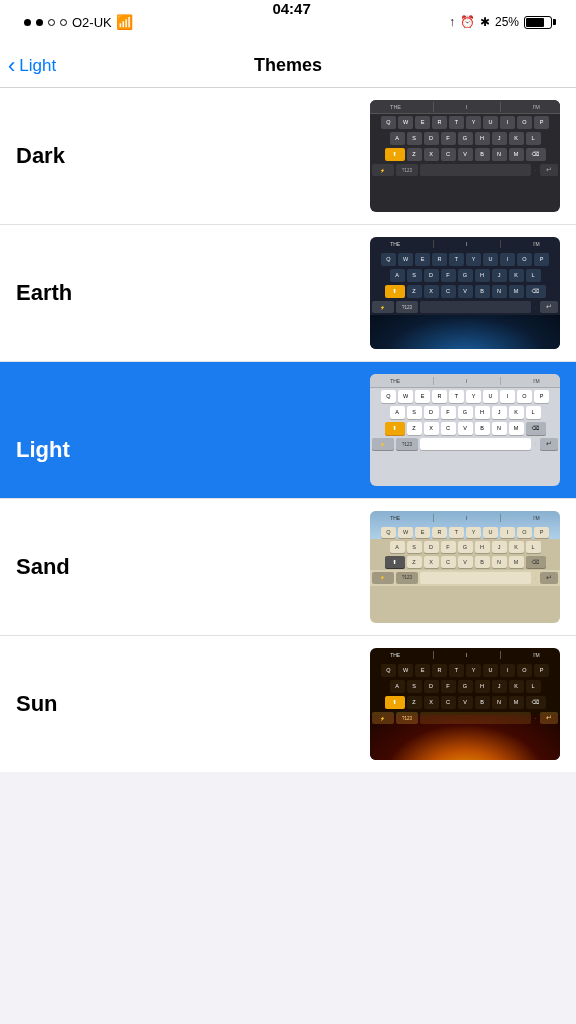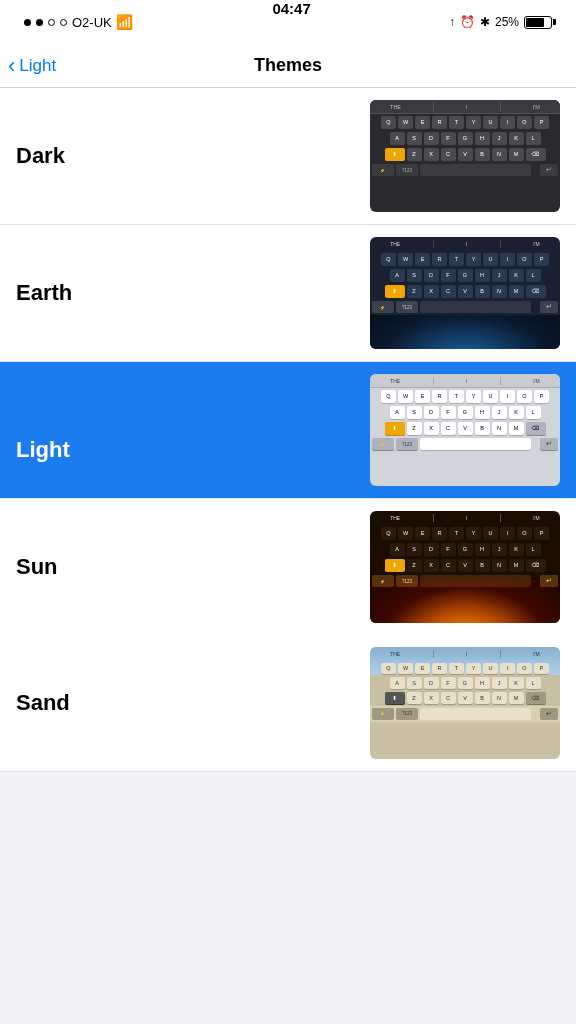--- a/index.html
+++ b/index.html
@@ -575,20 +575,76 @@
       <div class="kb-light kb-bottom-bar">
         <div class="swype-btn">⚡</div>
         <div class="num-btn">?123</div>
         <div class="space-bar"></div>
         <div style="font-size:3.5px;color:#555;padding:0 2px;">.</div>
         <div class="enter-btn">↵</div>
       </div>
     </div>
   </div>
 
+  <div class="theme-item">
+    <span class="theme-name">Sand</span>
+    <div class="kb-preview" style="background:#c8c0a0;display:flex;flex-direction:column;">
+      <div style="background:linear-gradient(to bottom,#88b0d0,#b0d0e8);display:flex;flex-direction:column;">
+        <div class="kb-top-row">
+          <span style="color:#333;">THE</span>
+            <div class="sep" style="background:#7090a0;"></div>
+          <span style="color:#333;">I</span>
+            <div class="sep" style="background:#7090a0;"></div>
+          <span style="color:#333;">I'M</span>
+        </div>
+        <div class="kb-row">
+          <div class="kb-key" style="background:#e8e0c8;color:#333;width:15px;height:11px;font-size:5.5px;border-radius:2px;box-shadow:0 1px 0 #a09880;">Q</div>
+            <div class="kb-key" style="background:#e8e0c8;color:#333;width:15px;height:11px;font-size:5.5px;border-radius:2px;box-shadow:0 1px 0 #a09880;">W</div>
+            <div class="kb-key" style="background:#e8e0c8;color:#333;width:15px;height:11px;font-size:5.5px;border-radius:2px;box-shadow:0 1px 0 #a09880;">E</div>
+            <div class="kb-key" style="background:#e8e0c8;color:#333;width:15px;height:11px;font-size:5.5px;border-radius:2px;box-shadow:0 1px 0 #a09880;">R</div>
+            <div class="kb-key" style="background:#e8e0c8;color:#333;width:15px;height:11px;font-size:5.5px;border-radius:2px;box-shadow:0 1px 0 #a09880;">T</div>
+            <div class="kb-key" style="background:#e8e0c8;color:#333;width:15px;height:11px;font-size:5.5px;border-radius:2px;box-shadow:0 1px 0 #a09880;">Y</div>
+            <div class="kb-key" style="background:#e8e0c8;color:#333;width:15px;height:11px;font-size:5.5px;border-radius:2px;box-shadow:0 1px 0 #a09880;">U</div>
+            <div class="kb-key" style="background:#e8e0c8;color:#333;width:15px;height:11px;font-size:5.5px;border-radius:2px;box-shadow:0 1px 0 #a09880;">I</div>
+            <div class="kb-key" style="background:#e8e0c8;color:#333;width:15px;height:11px;font-size:5.5px;border-radius:2px;box-shadow:0 1px 0 #a09880;">O</div>
+            <div class="kb-key" style="background:#e8e0c8;color:#333;width:15px;height:11px;font-size:5.5px;border-radius:2px;box-shadow:0 1px 0 #a09880;">P</div>
+        </div>
+      </div>
+      <div class="kb-row" style="background:#c8c0a0;padding-top:2px;">
+        <div class="kb-key" style="background:#e8e0c8;color:#333;width:15px;height:12px;font-size:5.5px;border-radius:2px;box-shadow:0 1px 0 #a09880;">A</div>
+          <div class="kb-key" style="background:#e8e0c8;color:#333;width:15px;height:12px;font-size:5.5px;border-radius:2px;box-shadow:0 1px 0 #a09880;">S</div>
+          <div class="kb-key" style="background:#e8e0c8;color:#333;width:15px;height:12px;font-size:5.5px;border-radius:2px;box-shadow:0 1px 0 #a09880;">D</div>
+          <div class="kb-key" style="background:#e8e0c8;color:#333;width:15px;height:12px;font-size:5.5px;border-radius:2px;box-shadow:0 1px 0 #a09880;">F</div>
+          <div class="kb-key" style="background:#e8e0c8;color:#333;width:15px;height:12px;font-size:5.5px;border-radius:2px;box-shadow:0 1px 0 #a09880;">G</div>
+          <div class="kb-key" style="background:#e8e0c8;color:#333;width:15px;height:12px;font-size:5.5px;border-radius:2px;box-shadow:0 1px 0 #a09880;">H</div>
+          <div class="kb-key" style="background:#e8e0c8;color:#333;width:15px;height:12px;font-size:5.5px;border-radius:2px;box-shadow:0 1px 0 #a09880;">J</div>
+          <div class="kb-key" style="background:#e8e0c8;color:#333;width:15px;height:12px;font-size:5.5px;border-radius:2px;box-shadow:0 1px 0 #a09880;">K</div>
+          <div class="kb-key" style="background:#e8e0c8;color:#333;width:15px;height:12px;font-size:5.5px;border-radius:2px;box-shadow:0 1px 0 #a09880;">L</div>
+      </div>
+      <div class="kb-row" style="background:#c8c0a0;">
+        <div class="kb-key" style="background:#555;color:#fff;width:20px;height:12px;font-size:5.5px;border-radius:2px;box-shadow:0 1px 0 #333;">⬆</div>
+          <div class="kb-key" style="background:#e8e0c8;color:#333;width:15px;height:12px;font-size:5.5px;border-radius:2px;box-shadow:0 1px 0 #a09880;">Z</div>
+          <div class="kb-key" style="background:#e8e0c8;color:#333;width:15px;height:12px;font-size:5.5px;border-radius:2px;box-shadow:0 1px 0 #a09880;">X</div>
+          <div class="kb-key" style="background:#e8e0c8;color:#333;width:15px;height:12px;font-size:5.5px;border-radius:2px;box-shadow:0 1px 0 #a09880;">C</div>
+          <div class="kb-key" style="background:#e8e0c8;color:#333;width:15px;height:12px;font-size:5.5px;border-radius:2px;box-shadow:0 1px 0 #a09880;">V</div>
+          <div class="kb-key" style="background:#e8e0c8;color:#333;width:15px;height:12px;font-size:5.5px;border-radius:2px;box-shadow:0 1px 0 #a09880;">B</div>
+          <div class="kb-key" style="background:#e8e0c8;color:#333;width:15px;height:12px;font-size:5.5px;border-radius:2px;box-shadow:0 1px 0 #a09880;">N</div>
+          <div class="kb-key" style="background:#e8e0c8;color:#333;width:15px;height:12px;font-size:5.5px;border-radius:2px;box-shadow:0 1px 0 #a09880;">M</div>
+          <div class="kb-key" style="background:#a09880;color:#333;width:20px;height:12px;font-size:5.5px;border-radius:2px;box-shadow:0 1px 0 #807860;">⌫</div>
+      </div>
+      <div style="height:16px;display:flex;align-items:center;gap:2px;padding:0 2px;background:#d8d0b0;">
+        <div style="background:#a09880;border-radius:2px;width:22px;height:12px;display:flex;align-items:center;justify-content:center;color:#333;font-size:4px;">⚡</div>
+        <div style="background:#a09880;border-radius:2px;width:22px;height:12px;display:flex;align-items:center;justify-content:center;color:#333;font-size:4.5px;">?123</div>
+        <div style="flex:1;background:#e8e0c8;border-radius:2px;height:12px;"></div>
+        <div style="font-size:3.5px;color:#777;padding:0 2px;">.</div>
+        <div style="background:#a09880;border-radius:2px;width:18px;height:12px;display:flex;align-items:center;justify-content:center;color:#333;font-size:7px;">↵</div>
+      </div>
+    </div>
+  </div>
+
   <div class="theme-item" style="border-bottom:none;">
     <span class="theme-name">Sun</span>
     <div class="kb-preview kb-sun" style="position:relative;">
       <div class="sun-bg"></div>
       <div style="position:relative;z-index:2;display:flex;flex-direction:column;height:100%;">
         <div class="kb-top-row">
           <span style="color:#ddd;">THE</span>
             <div class="sep" style="background:#555;"></div>
           <span style="color:#ddd;">I</span>
             <div class="sep" style="background:#555;"></div>
@@ -632,69 +688,13 @@
           <div class="swype-btn">⚡</div>
           <div class="num-btn">?123</div>
           <div class="space-bar"></div>
           <div style="font-size:3.5px;color:#ffd080;padding:0 2px;">.</div>
           <div class="enter-btn">↵</div>
         </div>
       </div>
     </div>
   </div>
 
-  <div class="theme-item">
-    <span class="theme-name">Sand</span>
-    <div class="kb-preview" style="background:#c8c0a0;display:flex;flex-direction:column;">
-      <div style="background:linear-gradient(to bottom,#88b0d0,#b0d0e8);display:flex;flex-direction:column;">
-        <div class="kb-top-row">
-          <span style="color:#333;">THE</span>
-            <div class="sep" style="background:#7090a0;"></div>
-          <span style="color:#333;">I</span>
-            <div class="sep" style="background:#7090a0;"></div>
-          <span style="color:#333;">I'M</span>
-        </div>
-        <div class="kb-row">
-          <div class="kb-key" style="background:#e8e0c8;color:#333;width:15px;height:11px;font-size:5.5px;border-radius:2px;box-shadow:0 1px 0 #a09880;">Q</div>
-            <div class="kb-key" style="background:#e8e0c8;color:#333;width:15px;height:11px;font-size:5.5px;border-radius:2px;box-shadow:0 1px 0 #a09880;">W</div>
-            <div class="kb-key" style="background:#e8e0c8;color:#333;width:15px;height:11px;font-size:5.5px;border-radius:2px;box-shadow:0 1px 0 #a09880;">E</div>
-            <div class="kb-key" style="background:#e8e0c8;color:#333;width:15px;height:11px;font-size:5.5px;border-radius:2px;box-shadow:0 1px 0 #a09880;">R</div>
-            <div class="kb-key" style="background:#e8e0c8;color:#333;width:15px;height:11px;font-size:5.5px;border-radius:2px;box-shadow:0 1px 0 #a09880;">T</div>
-            <div class="kb-key" style="background:#e8e0c8;color:#333;width:15px;height:11px;font-size:5.5px;border-radius:2px;box-shadow:0 1px 0 #a09880;">Y</div>
-            <div class="kb-key" style="background:#e8e0c8;color:#333;width:15px;height:11px;font-size:5.5px;border-radius:2px;box-shadow:0 1px 0 #a09880;">U</div>
-            <div class="kb-key" style="background:#e8e0c8;color:#333;width:15px;height:11px;font-size:5.5px;border-radius:2px;box-shadow:0 1px 0 #a09880;">I</div>
-            <div class="kb-key" style="background:#e8e0c8;color:#333;width:15px;height:11px;font-size:5.5px;border-radius:2px;box-shadow:0 1px 0 #a09880;">O</div>
-            <div class="kb-key" style="background:#e8e0c8;color:#333;width:15px;height:11px;font-size:5.5px;border-radius:2px;box-shadow:0 1px 0 #a09880;">P</div>
-        </div>
-      </div>
-      <div class="kb-row" style="background:#c8c0a0;padding-top:2px;">
-        <div class="kb-key" style="background:#e8e0c8;color:#333;width:15px;height:12px;font-size:5.5px;border-radius:2px;box-shadow:0 1px 0 #a09880;">A</div>
-          <div class="kb-key" style="background:#e8e0c8;color:#333;width:15px;height:12px;font-size:5.5px;border-radius:2px;box-shadow:0 1px 0 #a09880;">S</div>
-          <div class="kb-key" style="background:#e8e0c8;color:#333;width:15px;height:12px;font-size:5.5px;border-radius:2px;box-shadow:0 1px 0 #a09880;">D</div>
-          <div class="kb-key" style="background:#e8e0c8;color:#333;width:15px;height:12px;font-size:5.5px;border-radius:2px;box-shadow:0 1px 0 #a09880;">F</div>
-          <div class="kb-key" style="background:#e8e0c8;color:#333;width:15px;height:12px;font-size:5.5px;border-radius:2px;box-shadow:0 1px 0 #a09880;">G</div>
-          <div class="kb-key" style="background:#e8e0c8;color:#333;width:15px;height:12px;font-size:5.5px;border-radius:2px;box-shadow:0 1px 0 #a09880;">H</div>
-          <div class="kb-key" style="background:#e8e0c8;color:#333;width:15px;height:12px;font-size:5.5px;border-radius:2px;box-shadow:0 1px 0 #a09880;">J</div>
-          <div class="kb-key" style="background:#e8e0c8;color:#333;width:15px;height:12px;font-size:5.5px;border-radius:2px;box-shadow:0 1px 0 #a09880;">K</div>
-          <div class="kb-key" style="background:#e8e0c8;color:#333;width:15px;height:12px;font-size:5.5px;border-radius:2px;box-shadow:0 1px 0 #a09880;">L</div>
-      </div>
-      <div class="kb-row" style="background:#c8c0a0;">
-        <div class="kb-key" style="background:#555;color:#fff;width:20px;height:12px;font-size:5.5px;border-radius:2px;box-shadow:0 1px 0 #333;">⬆</div>
-          <div class="kb-key" style="background:#e8e0c8;color:#333;width:15px;height:12px;font-size:5.5px;border-radius:2px;box-shadow:0 1px 0 #a09880;">Z</div>
-          <div class="kb-key" style="background:#e8e0c8;color:#333;width:15px;height:12px;font-size:5.5px;border-radius:2px;box-shadow:0 1px 0 #a09880;">X</div>
-          <div class="kb-key" style="background:#e8e0c8;color:#333;width:15px;height:12px;font-size:5.5px;border-radius:2px;box-shadow:0 1px 0 #a09880;">C</div>
-          <div class="kb-key" style="background:#e8e0c8;color:#333;width:15px;height:12px;font-size:5.5px;border-radius:2px;box-shadow:0 1px 0 #a09880;">V</div>
-          <div class="kb-key" style="background:#e8e0c8;color:#333;width:15px;height:12px;font-size:5.5px;border-radius:2px;box-shadow:0 1px 0 #a09880;">B</div>
-          <div class="kb-key" style="background:#e8e0c8;color:#333;width:15px;height:12px;font-size:5.5px;border-radius:2px;box-shadow:0 1px 0 #a09880;">N</div>
-          <div class="kb-key" style="background:#e8e0c8;color:#333;width:15px;height:12px;font-size:5.5px;border-radius:2px;box-shadow:0 1px 0 #a09880;">M</div>
-          <div class="kb-key" style="background:#a09880;color:#333;width:20px;height:12px;font-size:5.5px;border-radius:2px;box-shadow:0 1px 0 #807860;">⌫</div>
-      </div>
-      <div style="height:16px;display:flex;align-items:center;gap:2px;padding:0 2px;background:#d8d0b0;">
-        <div style="background:#a09880;border-radius:2px;width:22px;height:12px;display:flex;align-items:center;justify-content:center;color:#333;font-size:4px;">⚡</div>
-        <div style="background:#a09880;border-radius:2px;width:22px;height:12px;display:flex;align-items:center;justify-content:center;color:#333;font-size:4.5px;">?123</div>
-        <div style="flex:1;background:#e8e0c8;border-radius:2px;height:12px;"></div>
-        <div style="font-size:3.5px;color:#777;padding:0 2px;">.</div>
-        <div style="background:#a09880;border-radius:2px;width:18px;height:12px;display:flex;align-items:center;justify-content:center;color:#333;font-size:7px;">↵</div>
-      </div>
-    </div>
-  </div>
-
 </div>
 
 </body></html>

